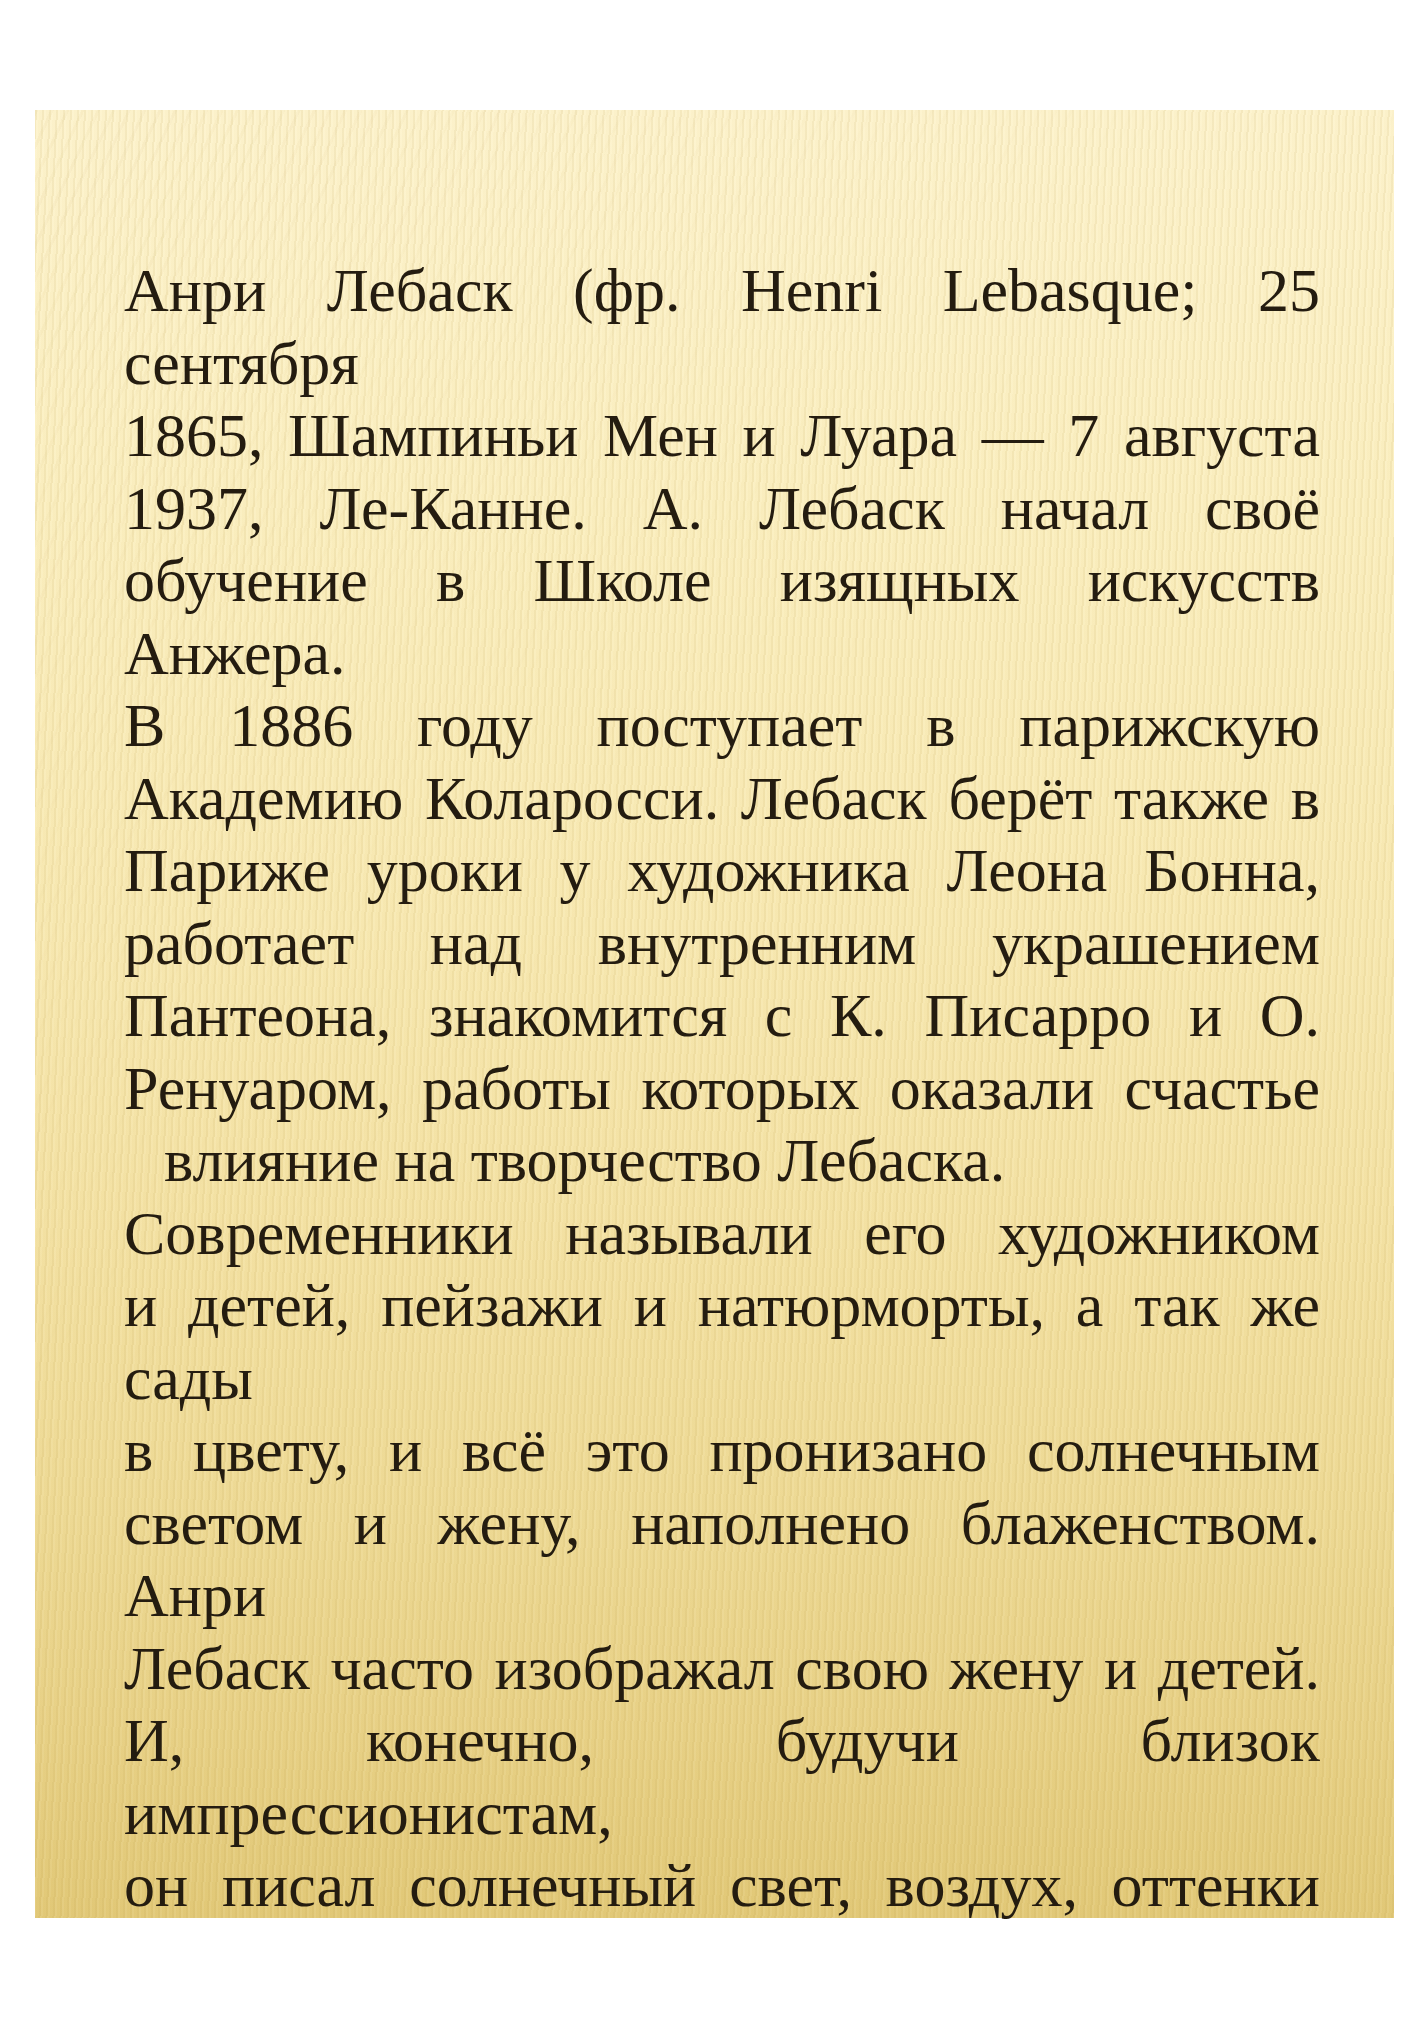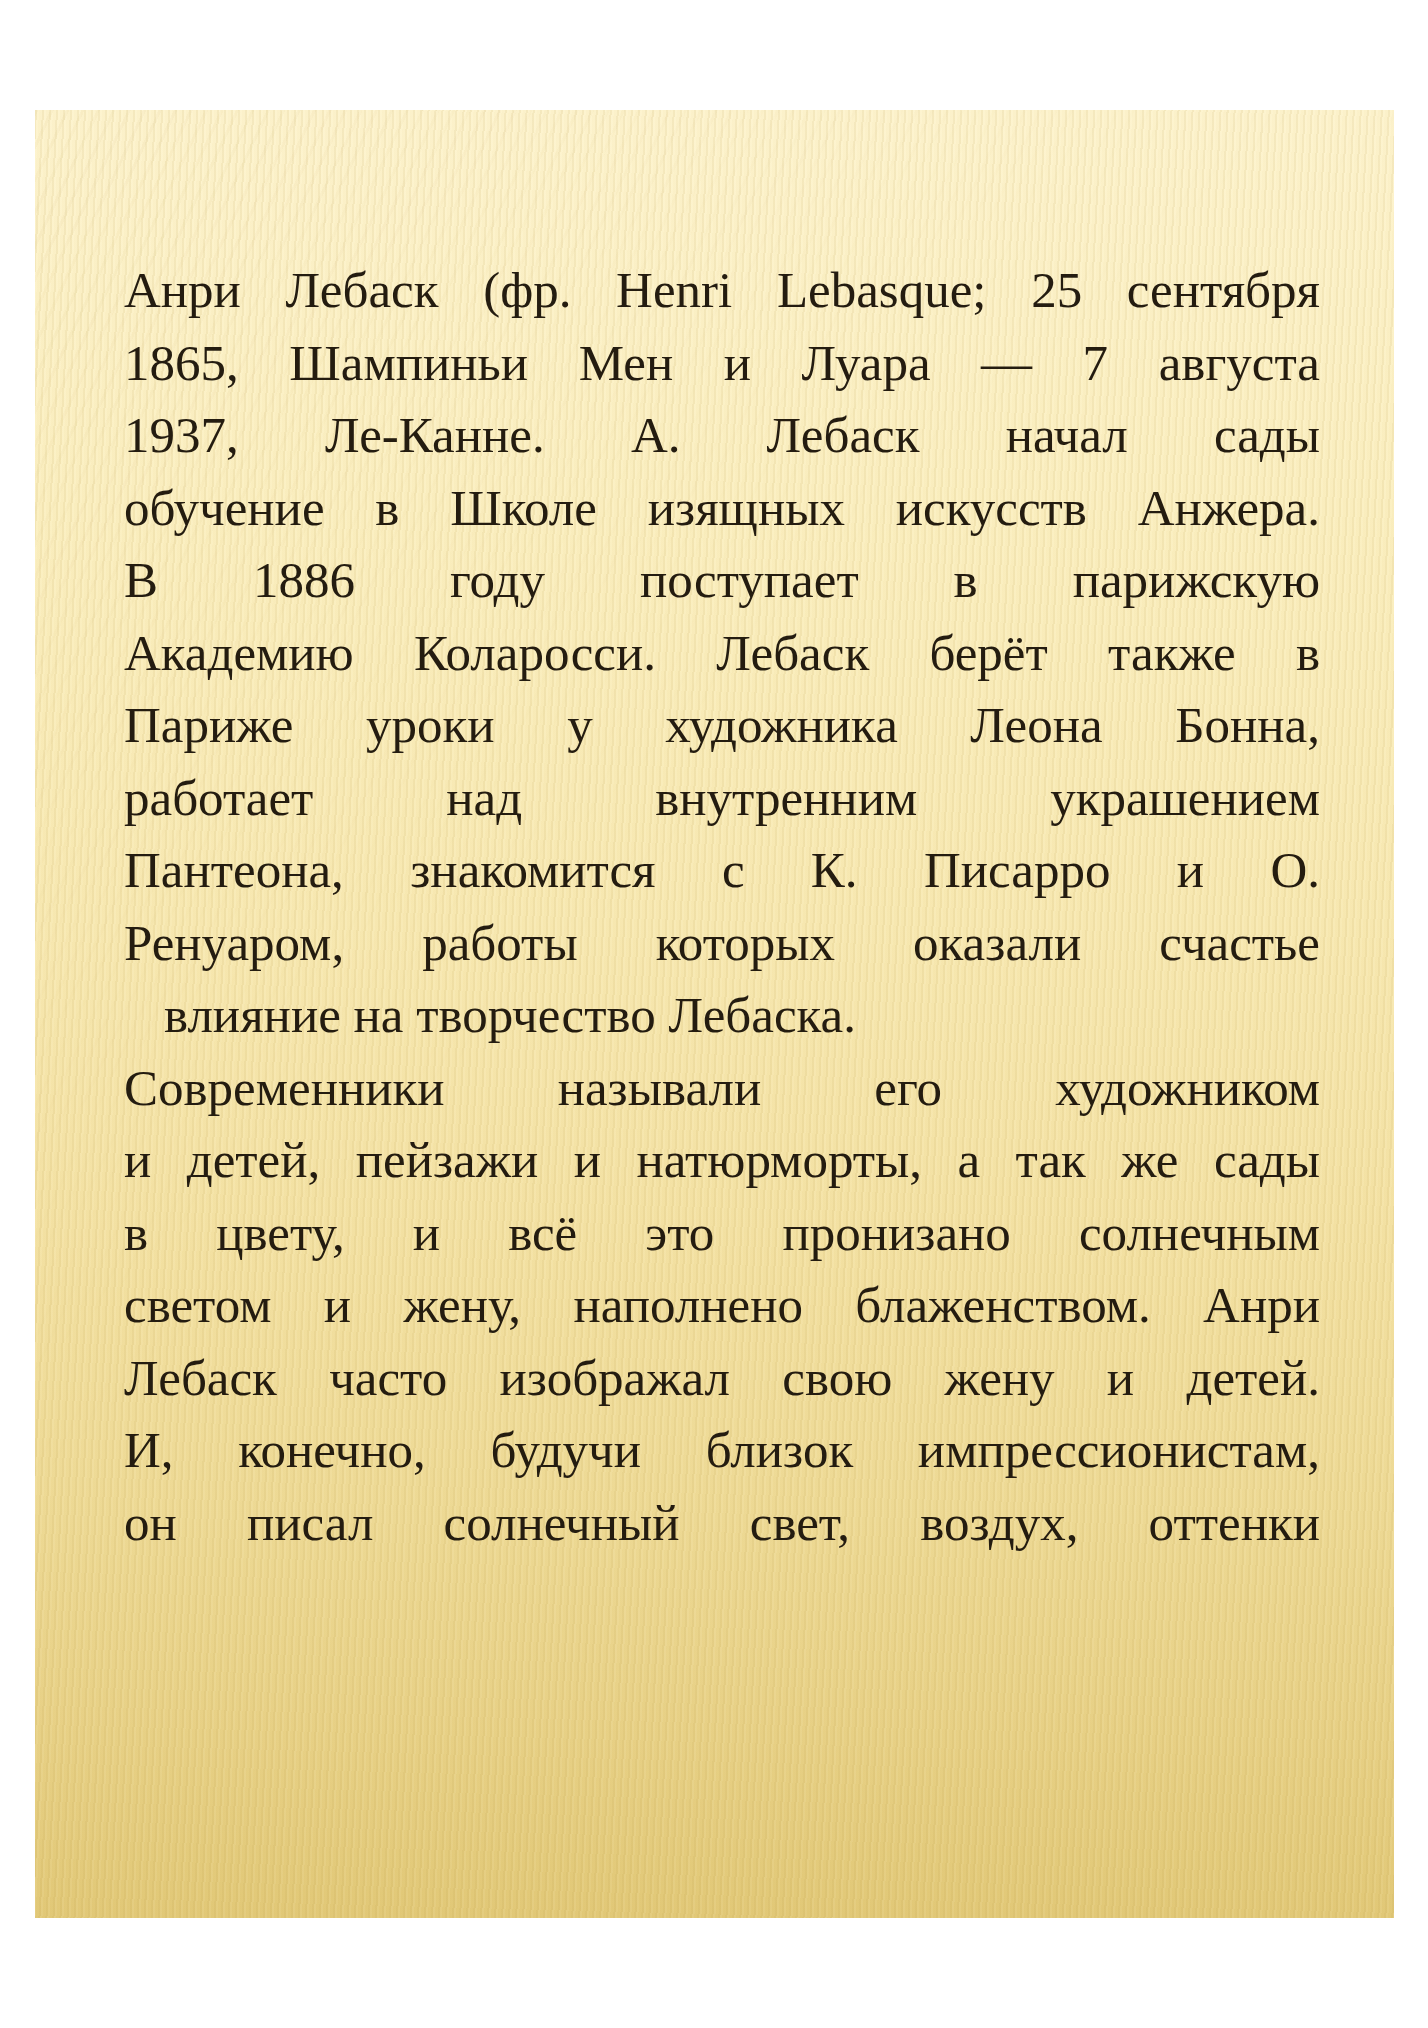--- a/index.html
+++ b/index.html
@@ -51,42 +51,42 @@
     pointer-events: none;
   }
   .article {
     position: absolute;
     left: 89px;       
     top: 144px;       
     width: 1196px;    
     z-index: 2;
   }
   .line {
-    font-size: 51px;
+    font-size: 62px;
     line-height: 72.5px;
     color: #241c10;
     text-align: justify;
     text-align-last: justify;
     white-space: normal;
     text-rendering: optimizeLegibility;
   }
   .line.para-end {
     text-align-last: left;
     margin-left: 40px;
   }
 </style>
 </head>
 <body>
 
 <div class="page">
   <div class="slide">
     <div class="article">
         <div class="line">Анри Лебаск (фр. Henri Lebasque; 25 сентября</div>
         <div class="line">1865, Шампиньи Мен и Луара — 7 августа</div>
-        <div class="line">1937, Ле-Канне. А. Лебаск начал сады</div>
+        <div class="line">1937, Ле-Канне. А. Лебаск начал своё</div>
         <div class="line">обучение в Школе изящных искусств Анжера.</div>
         <div class="line">В 1886 году поступает в парижскую</div>
         <div class="line">Академию Коларосси. Лебаск берёт также в</div>
         <div class="line">Париже уроки у художника Леона Бонна,</div>
         <div class="line">работает над внутренним украшением</div>
         <div class="line">Пантеона, знакомится с К. Писарро и О.</div>
         <div class="line">Ренуаром, работы которых оказали счастье</div>
         <div class="line para-end">влияние на творчество Лебаска.</div>
         <div class="line">Современники называли его художником</div>
         <div class="line">и детей, пейзажи и натюрморты, а так же сады</div>

